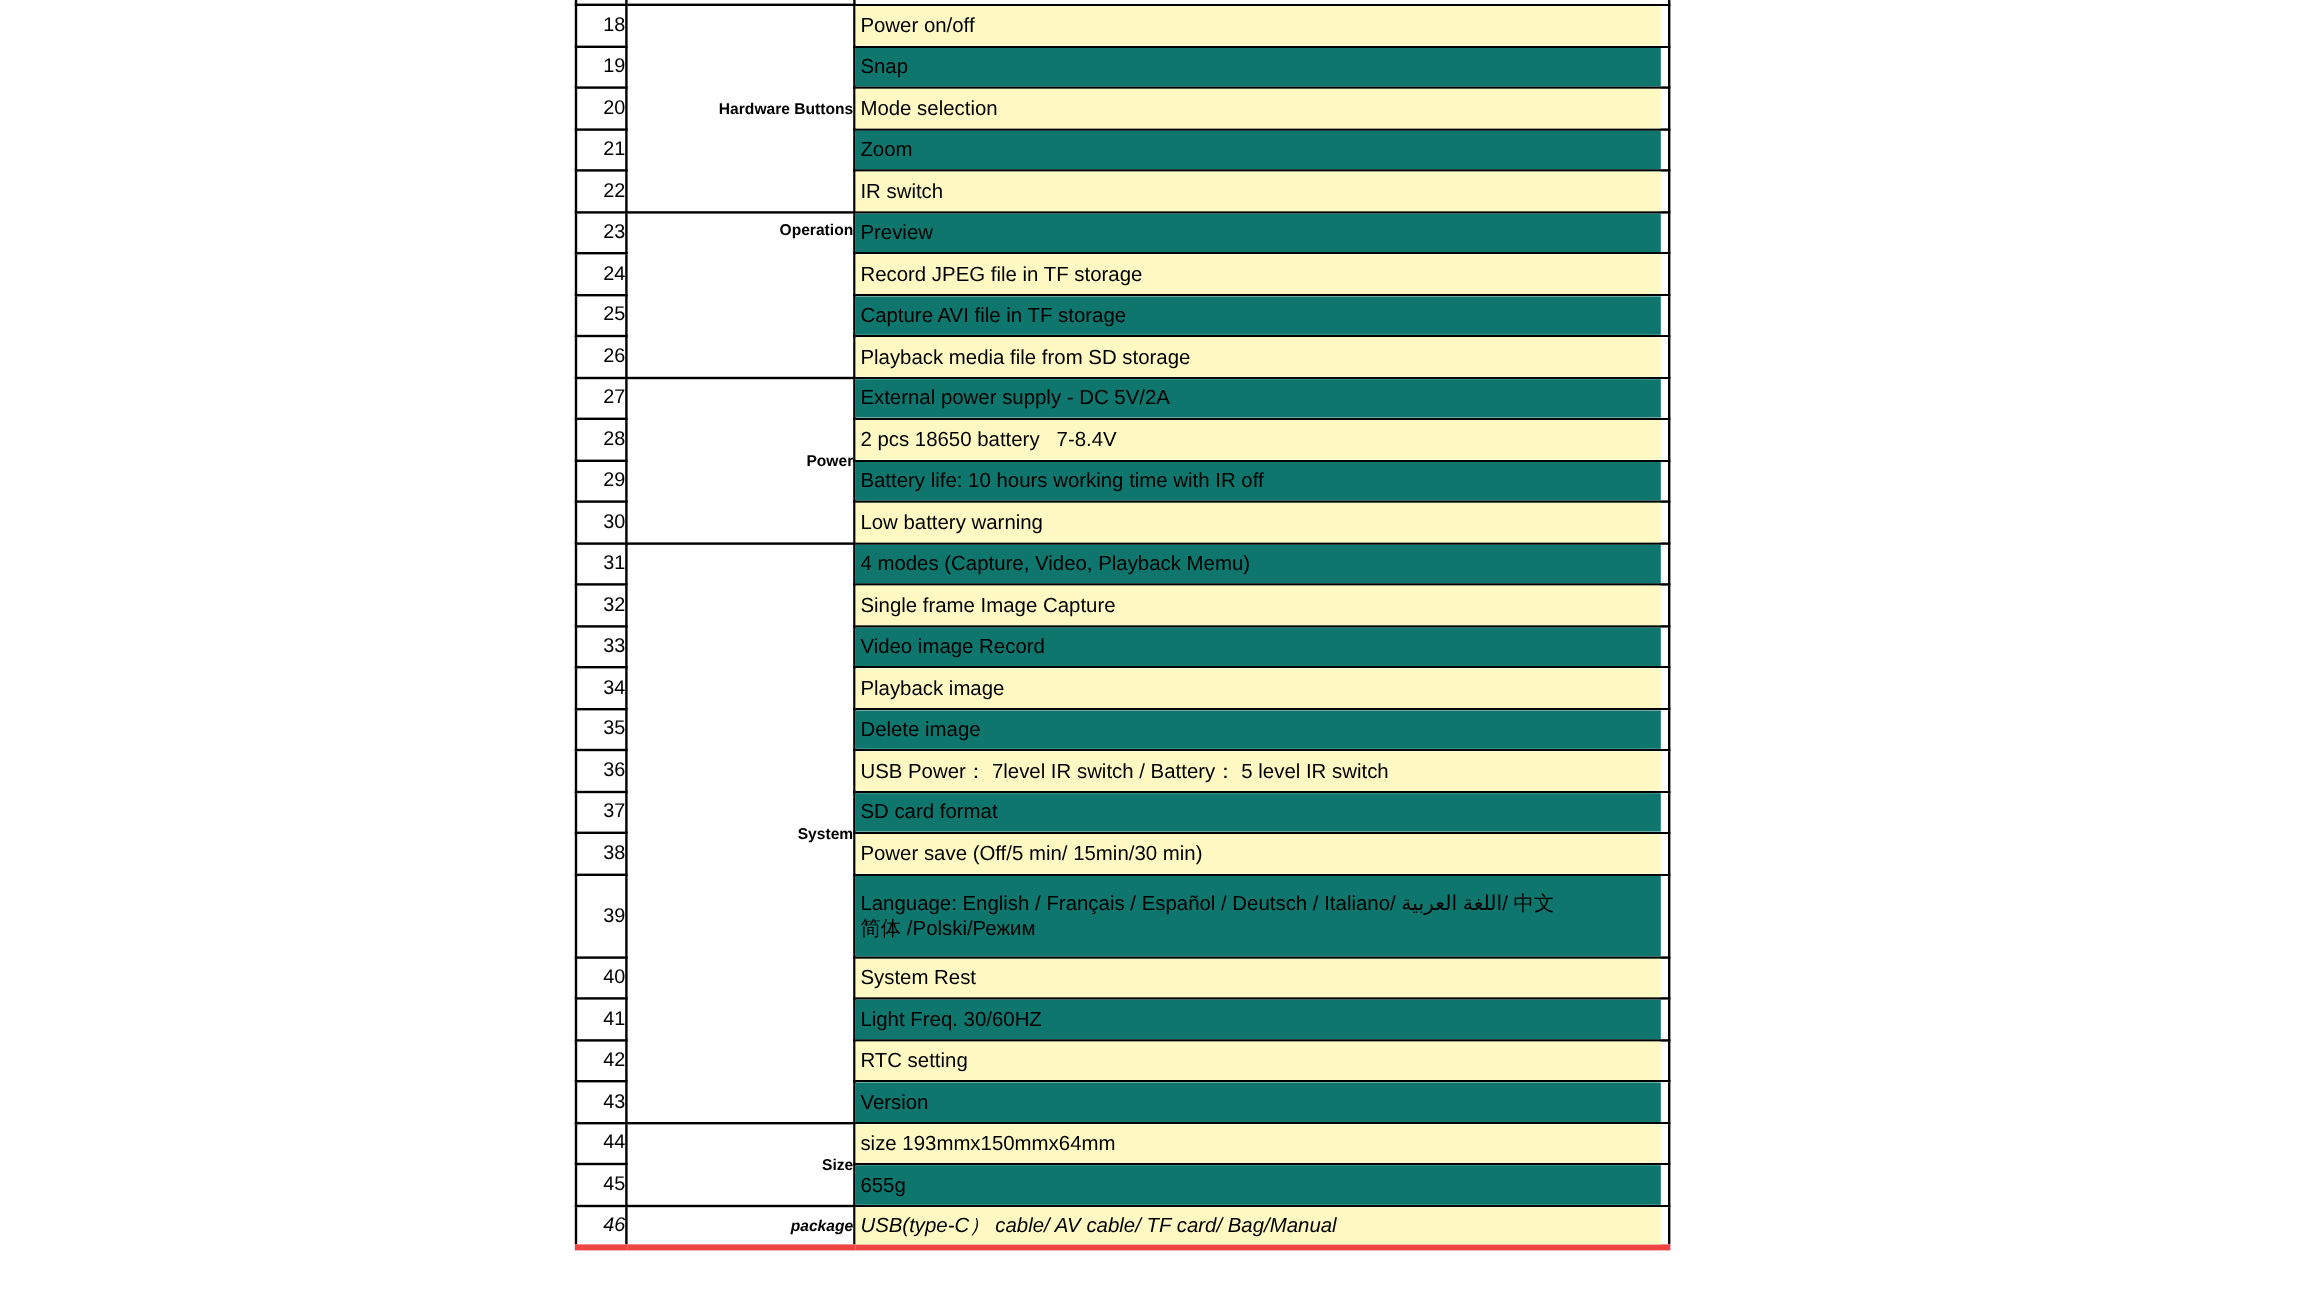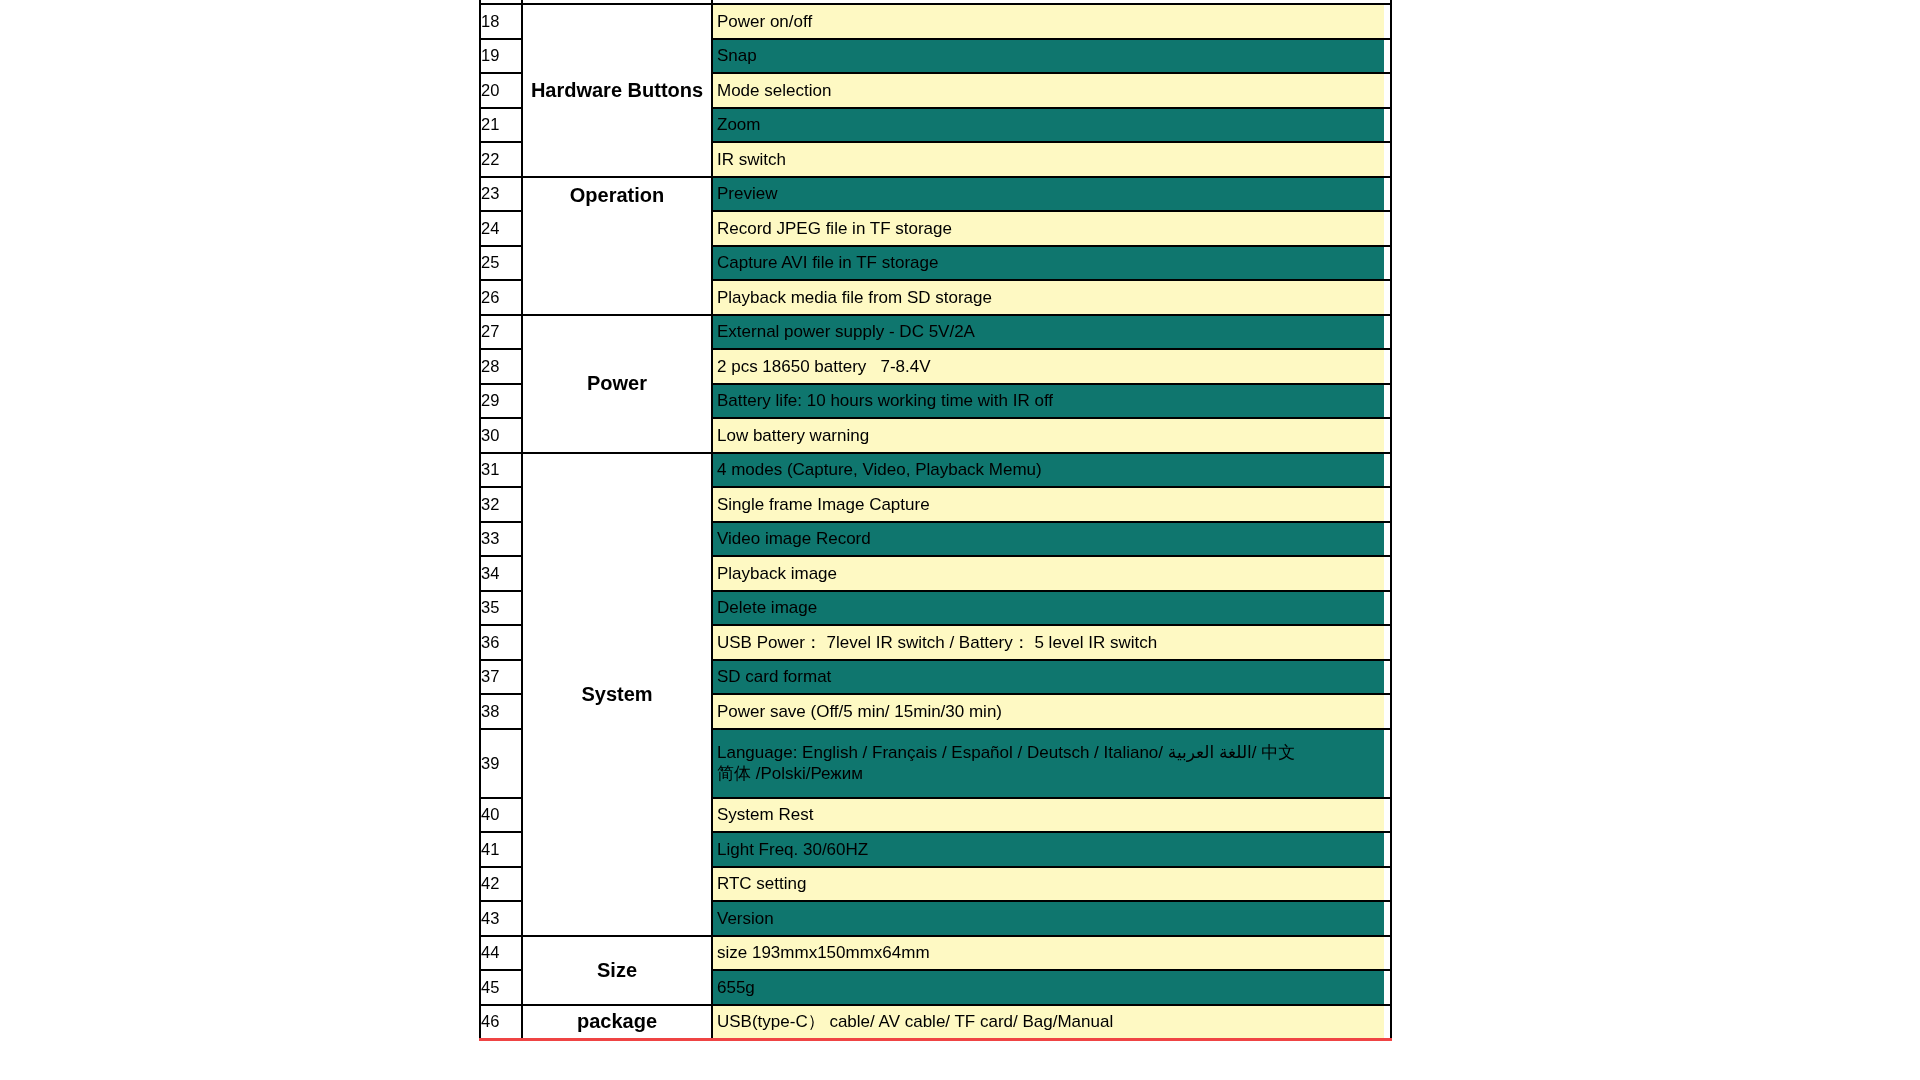--- a/index.html
+++ b/index.html
@@ -26,32 +26,32 @@
   table.spec tr { height: 34.5px; }
   table.spec tr.tall { height: 69px; }
   table.spec tr.sliver { height: 4px; }
 
   table.spec td {
     border: 2px solid #000000;
     padding: 0;
     background: #ffffff;
   }
   table.spec tr.sliver td { border-top: none; }
-  table.spec tr.last td, table.spec td.cat-last { border-bottom: 3px solid #ef4444; }
+  table.spec tr.last td, table.spec td.cat-last { border-bottom: 5px solid #ef4444; font-style: italic; }
 
   td.num {
-    text-align: left;
+    text-align: right;
     vertical-align: middle;
     font-size: 16.5px;
   }
   td.cat {
-    text-align: center;
+    text-align: right;
     vertical-align: middle;
     font-weight: bold;
-    font-size: 20px;
+    font-size: 13px;
   }
   td.cat.top { vertical-align: top; padding-top: 6px; }
 
   td.desc { position: relative; }
   .fill {
     position: absolute;
     top: 0; bottom: 0; left: 0; right: 6px;
     display: flex;
     flex-direction: column;
     justify-content: center;

